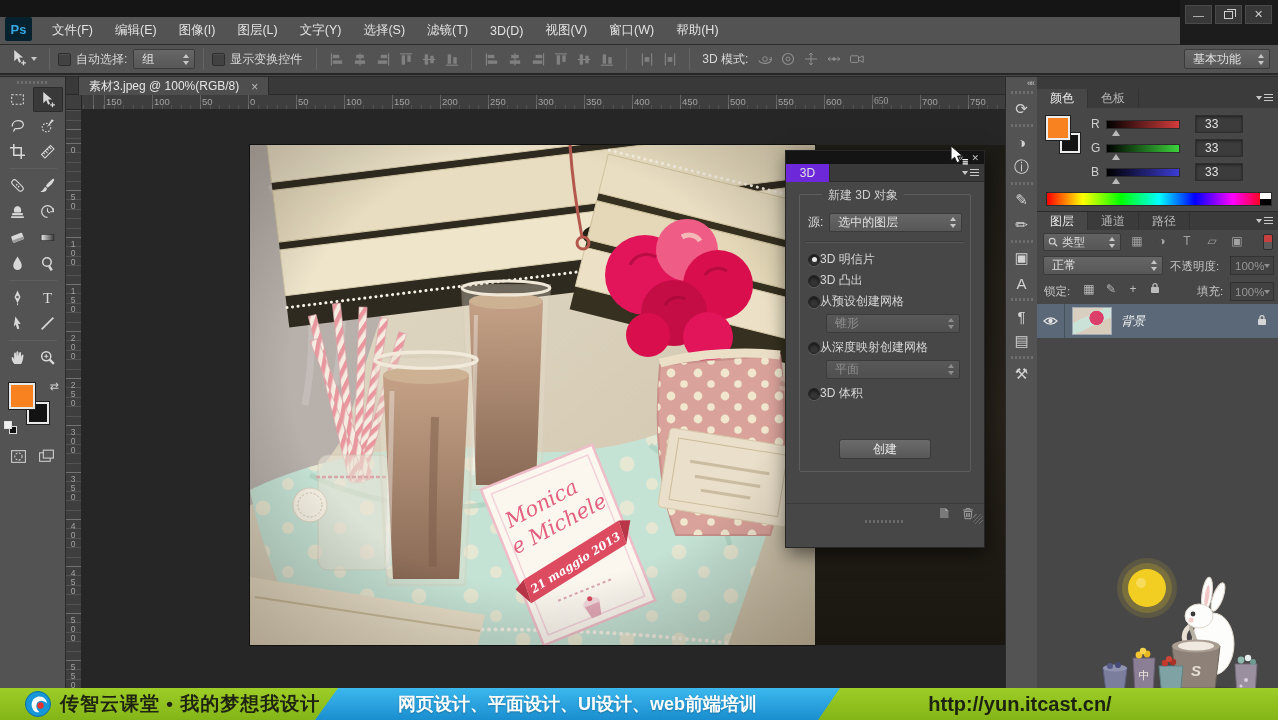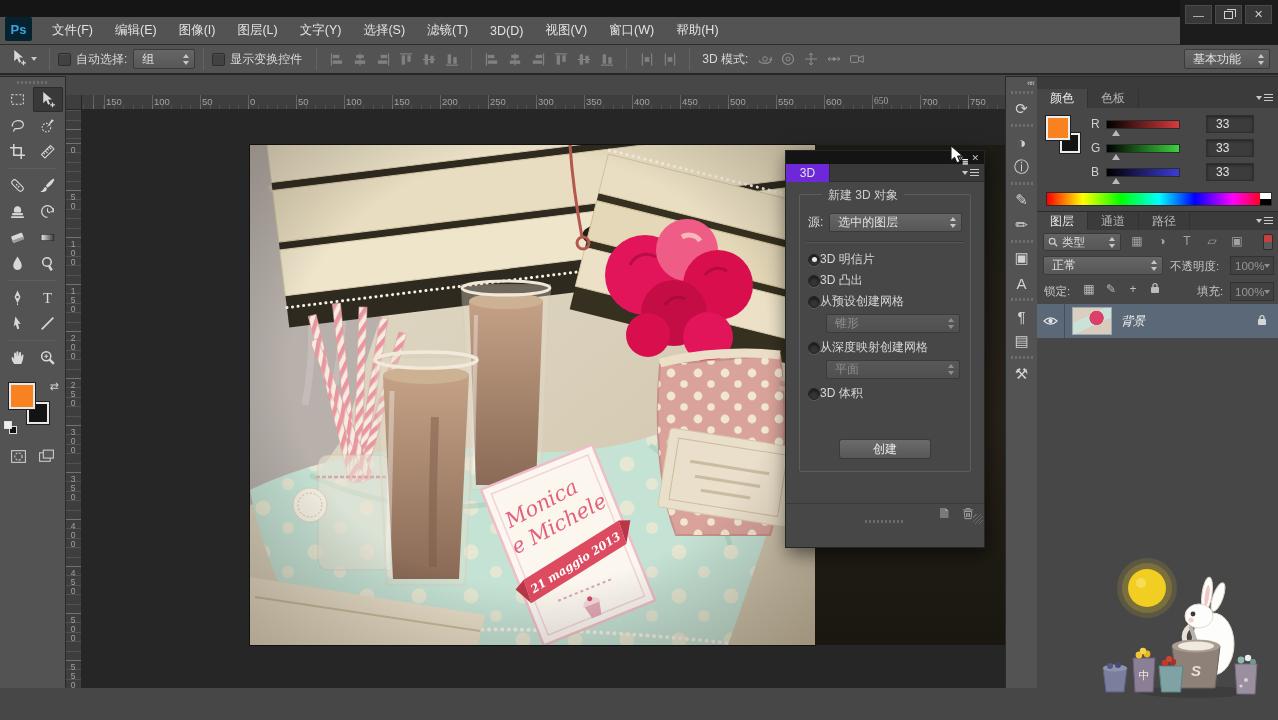--- a/index.html
+++ b/index.html
@@ -141,21 +141,21 @@
   .ptab{padding:0 13px;display:flex;align-items:center;font-size:12px;color:#b5b5b5;border-right:1px solid #323232}
   .ptab.active{background:#474747;color:#e9e9e9}
   .cbody{position:relative;height:100px}
   .fgsw{position:absolute;left:9px;top:8px;width:24px;height:24px;border:2px solid #ededed;outline:1px solid #1f1f1f;z-index:2}
   .bgsw{position:absolute;left:23px;top:25px;width:20px;height:20px;border:2px solid #ededed;outline:1px solid #1f1f1f}
   .chrow{position:absolute;left:54px;height:20px;display:flex;align-items:center}
   .chlabel{width:15px;font-size:12px;color:#cfcfcf}
   .chtrack{position:relative;width:74px;height:9px;border:1px solid #2c2c2c}
   .thumb{position:absolute;top:9px;border-left:4px solid transparent;border-right:4px solid transparent;
          border-bottom:6px solid #b9b9b9}
-  .chval{margin-left:26px;width:48px;height:18px;background:#3c3c3c;border:1px solid #2e2e2e;
+  .chval{margin-left:15px;width:48px;height:18px;background:#3c3c3c;border:1px solid #2e2e2e;
          box-shadow:inset 0 1px 3px rgba(0,0,0,.45);font-size:12px;display:flex;align-items:center;padding-left:9px;color:#e2e2e2}
   .spectrum{position:absolute;left:9px;top:84px;width:226px;height:14px;border:1px solid #2c2c2c;
     background:linear-gradient(90deg,#f00,#ff0 16%,#0f0 33%,#0ff 50%,#00f 66%,#f0f 83%,#f00 97%)}
   .specw{position:absolute;right:0;top:0;width:11px;height:6px;background:#fff}
   .specb{position:absolute;right:0;bottom:0;width:11px;height:6px;background:#000}
   .ltabs{margin-top:3px;border-top:1px solid #2a2a2a}
   .lbody{position:relative}
   .lfilter{position:relative;height:24px}
   .lsearch{position:absolute;left:6px;top:3px;width:78px;height:18px;background:linear-gradient(#636363,#565656);
            border:1px solid #393939;border-radius:2px;display:flex;align-items:center;gap:4px;padding:8px 4px;font-size:11.5px}
@@ -518,20 +518,26 @@
             <rect x="1.5" y="2.5" width="13" height="11" fill="none" stroke="#cfcfcf"></rect>
             <circle cx="8" cy="8" r="3.4" fill="none" stroke="#cfcfcf" stroke-dasharray="1.8,1.4"></circle>
           </svg></span>
       <span><svg viewBox="0 0 16 16" width="17" height="17">
             <rect x="1.5" y="4.5" width="10" height="8" fill="none" stroke="#cfcfcf"></rect>
             <rect x="5" y="2" width="9.5" height="7.5" fill="#5a5a5a" stroke="#cfcfcf"></rect>
           </svg></span>
     </div>
   </div>
 
+  <div class="tabbar">
+    <div class="doctab">
+      <span>素材3.jpeg @ 100%(RGB/8)</span>
+      <span class="x">×</span>
+    </div>
+  </div>
   <div class="corner"></div>
   <div class="hruler" id="hruler">
       <span class="hlab" style="left: 24px;">150</span>
       <span class="hlab" style="left: 72px;">100</span>
       <span class="hlab" style="left: 120px;">50</span>
       <span class="hlab" style="left: 168px;">0</span>
       <span class="hlab" style="left: 216px;">50</span>
       <span class="hlab" style="left: 264px;">100</span>
       <span class="hlab" style="left: 312px;">150</span>
       <span class="hlab" style="left: 360px;">200</span>
@@ -956,14 +962,28 @@
           <circle cx="146" cy="108" r="3.4" fill="#8fb8ad"></circle>
             <circle cx="153" cy="106" r="3.2" fill="#e8eef0"></circle>
             <circle cx="158" cy="110" r="3" fill="#6f9a90"></circle>
           <circle cx="151" cy="128" r="2" fill="#d7cfdb"></circle>
             <circle cx="146" cy="134" r="1.6" fill="#d7cfdb"></circle>
         </svg>
       </div>
     </div>
   </div>
 
+  <div class="banner">
+    <span class="blogo">
+      <svg viewBox="-13 -13 26 26" width="26" height="26">
+        <circle r="12.5" fill="#1697d8" stroke="#0e6da3"></circle>
+        <path d="M-4,7 C-8,2 -7,-5 -1,-7 C4,-8.6 8.5,-5.5 9,-0.5 C5.5,-4.5 -0.5,-4 -1.5,0.5 C-2.3,3.8 -1,6 1.5,8.2 C-0.5,8.6 -2.5,8.3 -4,7 Z" fill="#fff"></path>
+        <circle cx="2.5" cy="1.5" r="3.2" fill="#e8312f"></circle>
+      </svg>
+    </span>
+    <span class="btext1">传智云课堂 • 我的梦想我设计</span>
+    <span class="bband">
+      <span class="btext2">网页设计、平面设计、UI设计、web前端培训</span>
+    </span>
+    <span class="btext3">http://yun.itcast.cn/</span>
+  </div>
 
 </div>
 
 </body></html>

